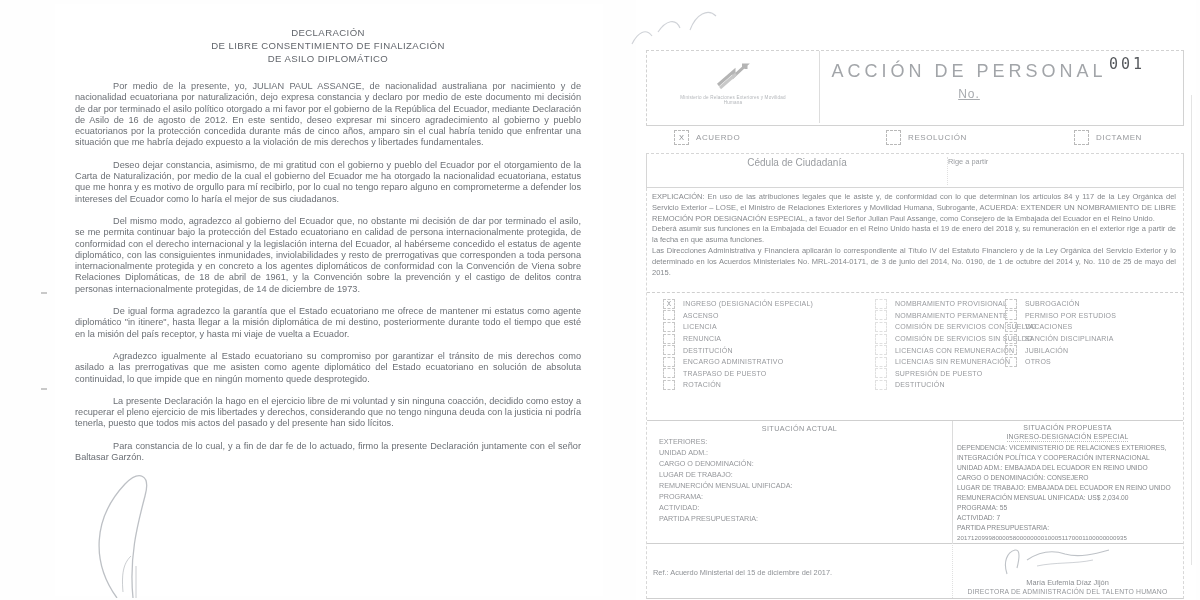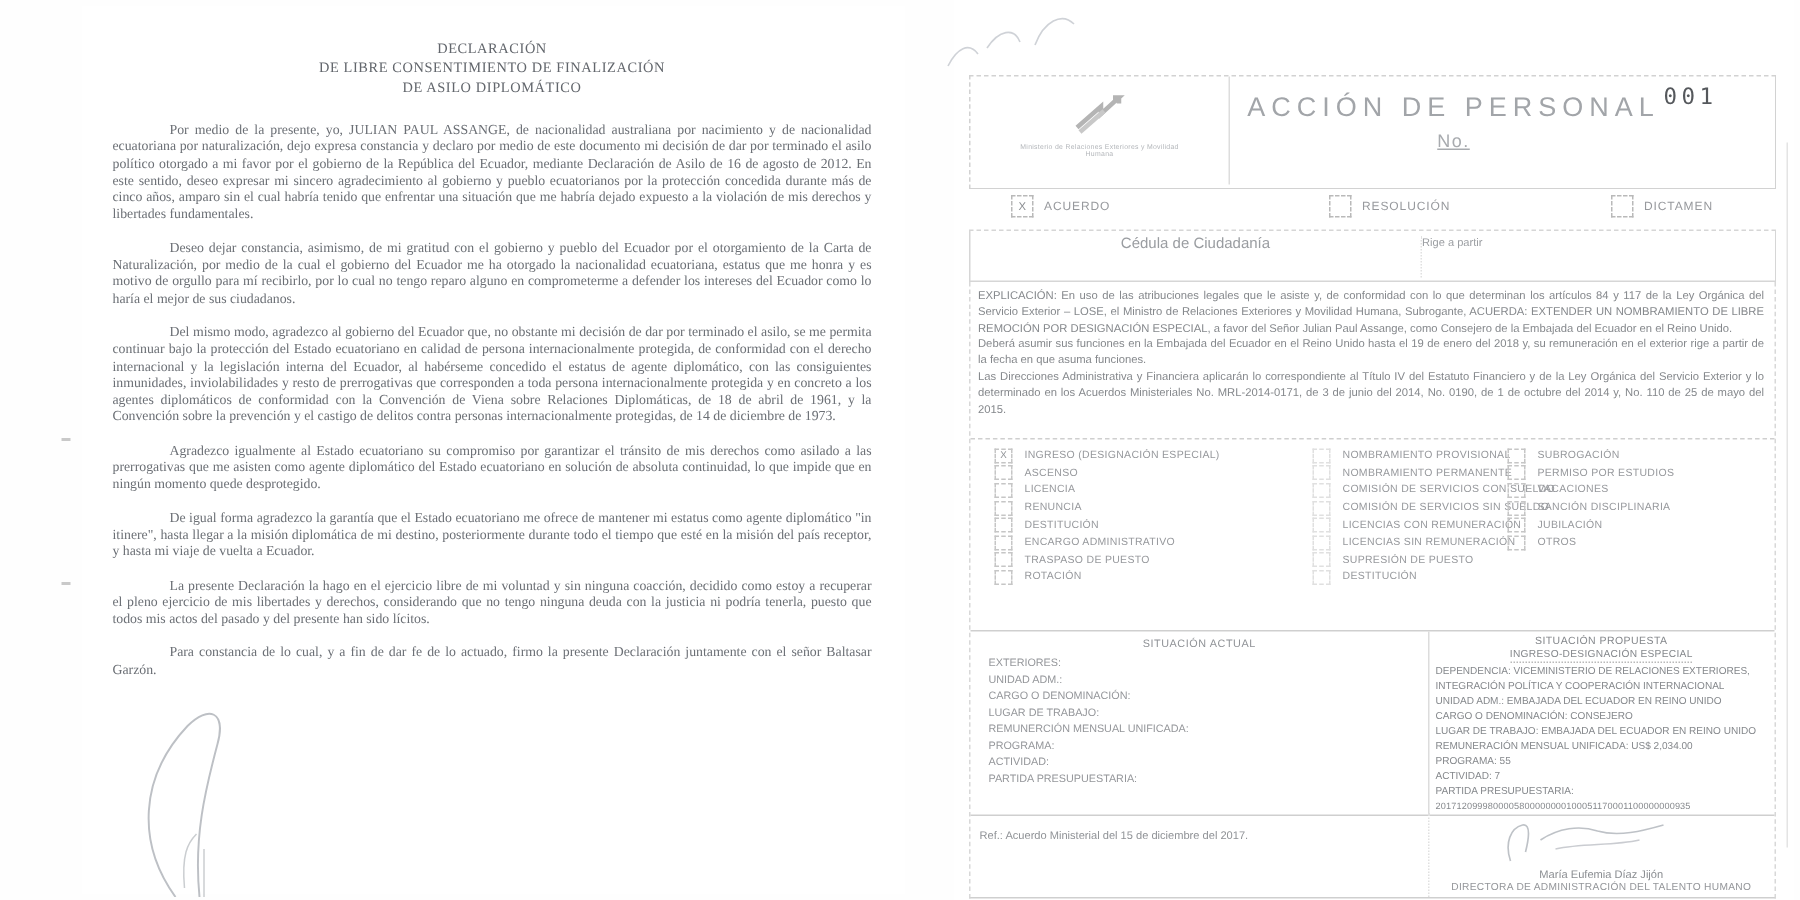--- a/index.html
+++ b/index.html
@@ -5,21 +5,21 @@
   html,body{margin:0;padding:0;}
   body{
     width:1200px;height:600px;position:relative;overflow:hidden;
     background:#fefefe;
     font-family:"Liberation Sans",sans-serif;
   }
   
   .left-page{
     position:absolute;left:55px;top:4px;width:548px;height:592px;
     background:#fff;
-    font-family:Liberation Serif, serif;
+    font-family:Liberation Sans, sans-serif;
     color:#6a6e74;
   }
   .lp-inner{padding:22px 22px 0 20px;}
   .lp-title{
     text-align:center;font-size:9.6px;line-height:13px;
     letter-spacing:.4px;color:#62666c;margin:0;
   }
   .lp-title-block{margin-bottom:16px;}
   .lp-para{
     font-size:9.2px;line-height:11.3px;text-align:justify;
@@ -102,21 +102,21 @@
   .sit-l-fields{position:absolute;left:12px;top:15px;font-size:7.2px;line-height:11px;color:#94969a;}
   .sit-r-head{position:absolute;left:305px;top:3px;width:231px;text-align:center;
     font-size:7px;letter-spacing:.3px;color:#85888c;}
   .sit-r-sub{position:absolute;left:305px;top:12px;width:231px;text-align:center;
     font-size:6.8px;letter-spacing:.2px;color:#85888c;}
   .sit-r-sub span{border-bottom:1px dotted #b9b9b9;padding-bottom:1px;}
   .sit-r-lines{position:absolute;left:310px;top:22px;width:224px;
     font-size:6.7px;line-height:10px;color:#85888c;}
   .footer-row{position:absolute;left:0;top:354px;width:536px;height:56px;}
   .footer-div{position:absolute;left:305px;top:0;width:0;height:56px;border-left:1px dotted #e0e0e0;}
-  .ref-text{position:absolute;left:6px;top:10px;font-size:7.4px;color:#8f9296;}
+  .ref-text{position:absolute;left:6px;top:26px;font-size:7.4px;color:#8f9296;}
   .sig-svg{position:absolute;left:330px;top:2px;}
   .signer-name{position:absolute;left:305px;top:36px;width:231px;text-align:center;
     font-size:7.4px;color:#8a8d91;}
   .signer-title{position:absolute;left:305px;top:46px;width:231px;text-align:center;
     font-size:6.8px;letter-spacing:.2px;color:#94969a;}
 </style>
 </head>
 <body>
 
 <div class="left-page">
@@ -124,22 +124,22 @@
   <span class="punch-mark" style="top:384px"></span>
   <div class="lp-inner">
     <div class="lp-title-block">
       <p class="lp-title">DECLARACIÓN</p>
       <p class="lp-title">DE LIBRE CONSENTIMIENTO DE FINALIZACIÓN</p>
       <p class="lp-title">DE ASILO DIPLOMÁTICO</p>
     </div>
     <p class="lp-para">Por medio de la presente, yo, JULIAN PAUL ASSANGE, de nacionalidad australiana por nacimiento y de nacionalidad ecuatoriana por naturalización, dejo expresa constancia y declaro por medio de este documento mi decisión de dar por terminado el asilo político otorgado a mi favor por el gobierno de la República del Ecuador, mediante Declaración de Asilo de 16 de agosto de 2012. En este sentido, deseo expresar mi sincero agradecimiento al gobierno y pueblo ecuatorianos por la protección concedida durante más de cinco años, amparo sin el cual habría tenido que enfrentar una situación que me habría dejado expuesto a la violación de mis derechos y libertades fundamentales.</p>
     <p class="lp-para">Deseo dejar constancia, asimismo, de mi gratitud con el gobierno y pueblo del Ecuador por el otorgamiento de la Carta de Naturalización, por medio de la cual el gobierno del Ecuador me ha otorgado la nacionalidad ecuatoriana, estatus que me honra y es motivo de orgullo para mí recibirlo, por lo cual no tengo reparo alguno en comprometerme a defender los intereses del Ecuador como lo haría el mejor de sus ciudadanos.</p>
     <p class="lp-para">Del mismo modo, agradezco al gobierno del Ecuador que, no obstante mi decisión de dar por terminado el asilo, se me permita continuar bajo la protección del Estado ecuatoriano en calidad de persona internacionalmente protegida, de conformidad con el derecho internacional y la legislación interna del Ecuador, al habérseme concedido el estatus de agente diplomático, con las consiguientes inmunidades, inviolabilidades y resto de prerrogativas que corresponden a toda persona internacionalmente protegida y en concreto a los agentes diplomáticos de conformidad con la Convención de Viena sobre Relaciones Diplomáticas, de 18 de abril de 1961, y la Convención sobre la prevención y el castigo de delitos contra personas internacionalmente protegidas, de 14 de diciembre de 1973.</p>
+    <p class="lp-para">De igual forma agradezco la garantía que el Estado ecuatoriano me ofrece de mantener mi estatus como agente diplomático "in itinere", hasta llegar a la misión diplomática de mi destino, posteriormente durante todo el tiempo que esté en la misión del país receptor, y hasta mi viaje de vuelta a Ecuador.</p>
     <p class="lp-para">Agradezco igualmente al Estado ecuatoriano su compromiso por garantizar el tránsito de mis derechos como asilado a las prerrogativas que me asisten como agente diplomático del Estado ecuatoriano en solución de absoluta continuidad, lo que impide que en ningún momento quede desprotegido.</p>
-    <p class="lp-para">De igual forma agradezco la garantía que el Estado ecuatoriano me ofrece de mantener mi estatus como agente diplomático "in itinere", hasta llegar a la misión diplomática de mi destino, posteriormente durante todo el tiempo que esté en la misión del país receptor, y hasta mi viaje de vuelta a Ecuador.</p>
     <p class="lp-para">La presente Declaración la hago en el ejercicio libre de mi voluntad y sin ninguna coacción, decidido como estoy a recuperar el pleno ejercicio de mis libertades y derechos, considerando que no tengo ninguna deuda con la justicia ni podría tenerla, puesto que todos mis actos del pasado y del presente han sido lícitos.</p>
     <p class="lp-para">Para constancia de lo cual, y a fin de dar fe de lo actuado, firmo la presente Declaración juntamente con el señor Baltasar Garzón.</p>
   </div>
   <svg class="lp-signature-svg" width="160" height="132" viewBox="0 0 160 132">
     <path d="M44 132 C 18 96, 20 52, 52 18 C 66 4, 78 8, 72 30 C 64 60, 56 92, 60 132" fill="none" stroke="#a7abb1" stroke-width="1.3" opacity="0.75"></path>
     <path d="M50 126 C 48 104, 52 96, 58 90" fill="none" stroke="#a7abb1" stroke-width="1" opacity="0.6"></path>
     <path d="M63 100 L 63 132" fill="none" stroke="#a7abb1" stroke-width="1" opacity="0.6"></path>
   </svg>
 </div>
 

